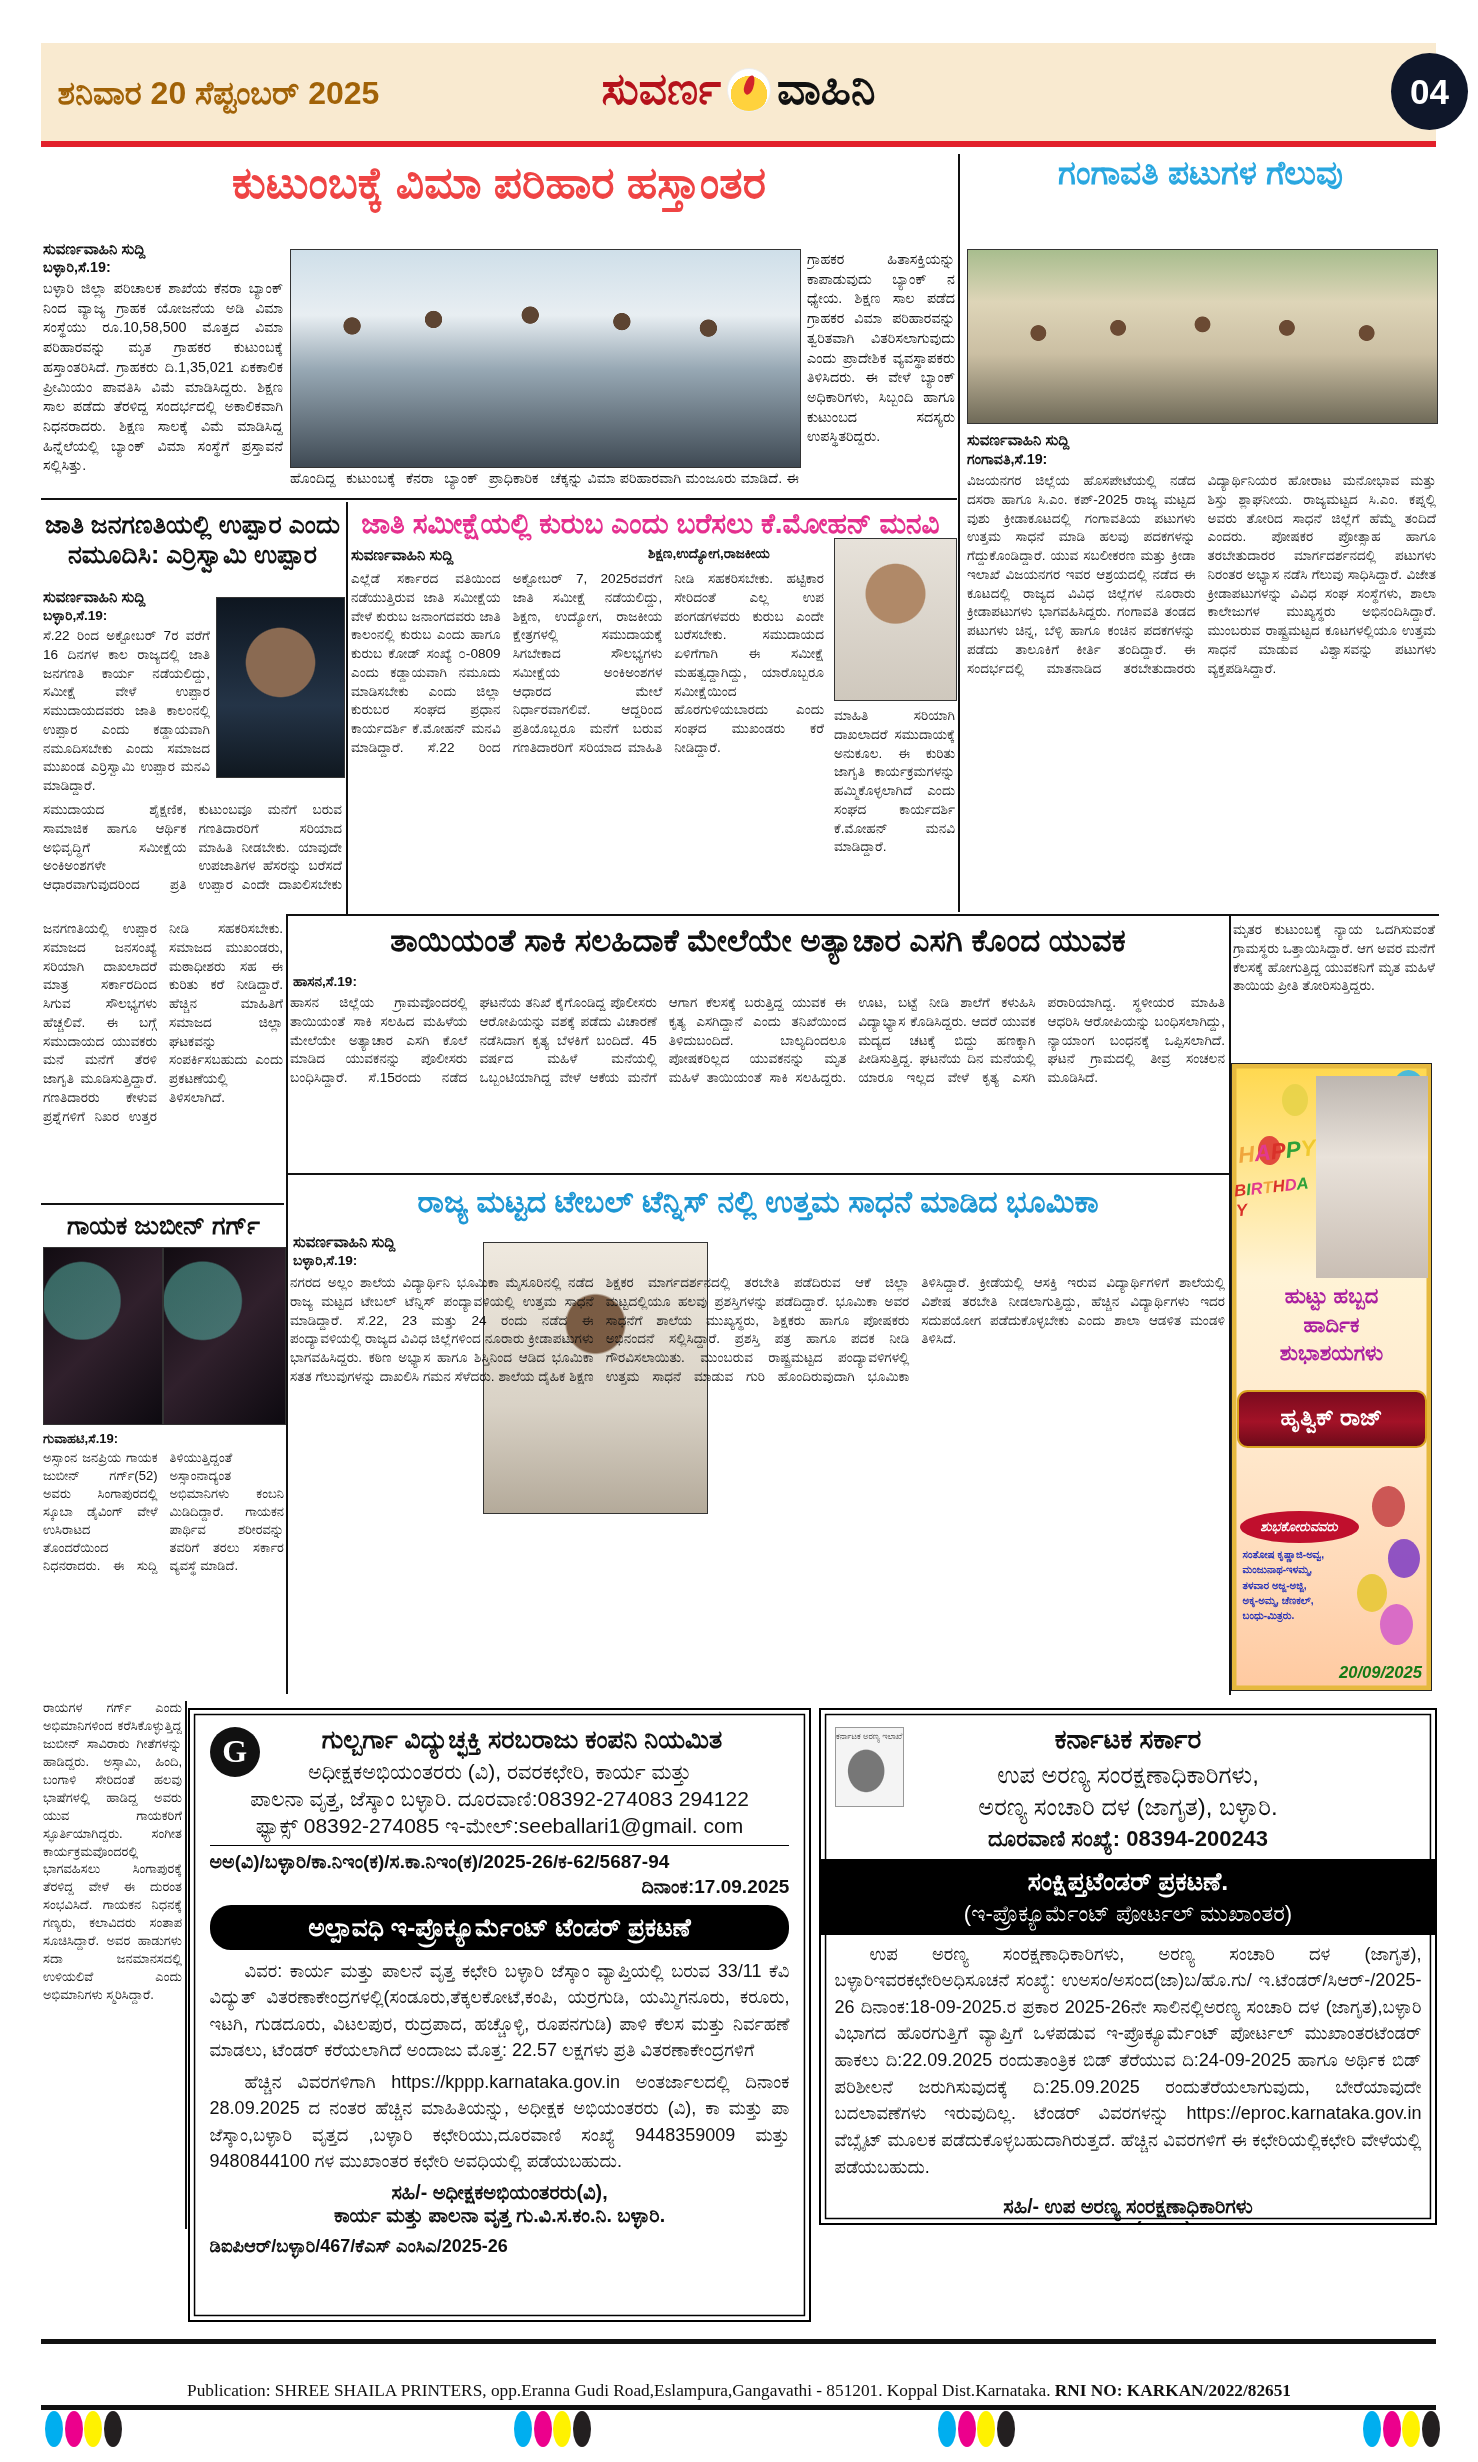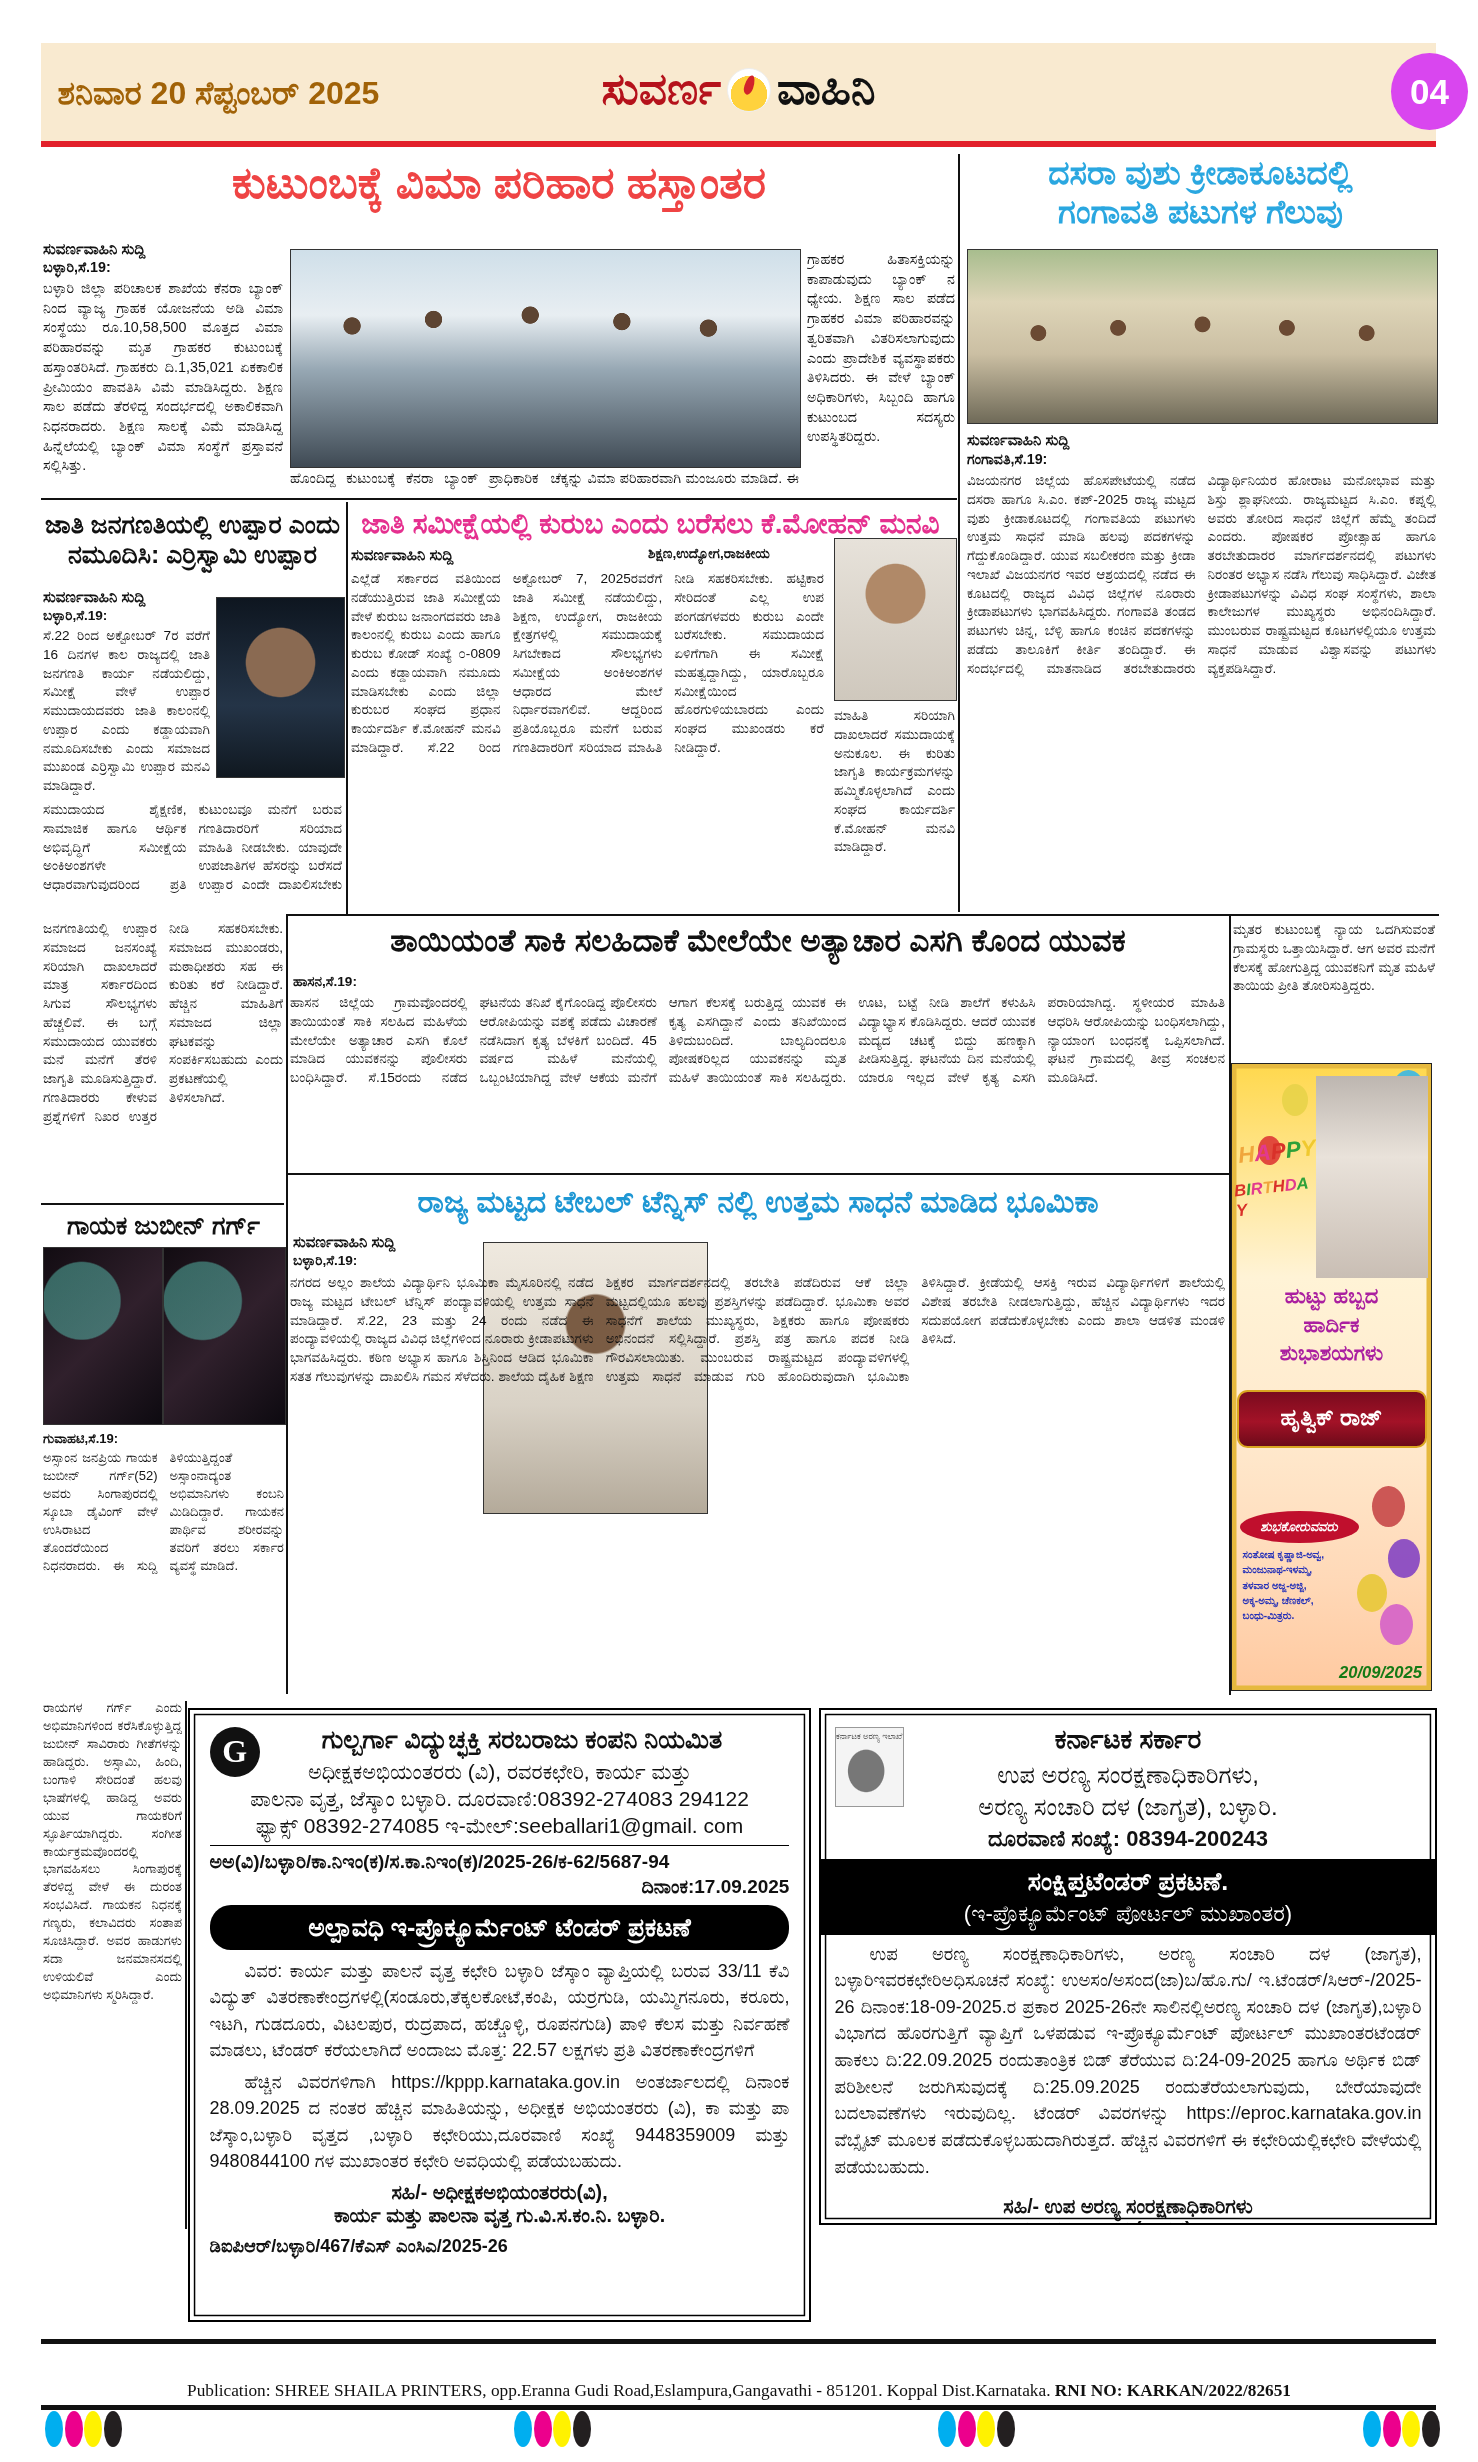--- a/index.html
+++ b/index.html
@@ -16,21 +16,21 @@
   .photo{border:0.8px solid #333;}
   .hl{font-weight:bold;text-align:center;line-height:1.18;}
   
   .masthead{background:#f9ead0;}
   .mast-date{font-size:32px;font-weight:bold;color:#a16207;}
   .mast-logo{display:flex;align-items:center;gap:6px;}
   .mast-t1{font-size:44px;font-weight:bold;color:#b5121b;}
   .mast-t2{font-size:44px;font-weight:bold;color:#111;}
   .flame{width:42px;height:42px;border-radius:50%;background:radial-gradient(circle at 50% 60%,#ffd23d 0 55%,#fff 56%);position:relative;border:1.5px solid #eee;}
   .flame:after{content:"";position:absolute;left:16.6px;top:6px;width:9px;height:19.6px;background:#d2222a;border-radius:50% 50% 50% 50%/60% 60% 40% 40%;transform:rotate(18deg);}
-  .pagenum{background:#d946ef;border-radius:50%;color:#fff;font-size:35px;font-weight:bold;display:flex;align-items:center;justify-content:center;}
+  .pagenum{background:#0f172a;border-radius:50%;color:#fff;font-size:35px;font-weight:bold;display:flex;align-items:center;justify-content:center;}
   
   .ph-bank{background:
     radial-gradient(circle at 12% 35%,#5d4432 0 8.3px,transparent 9px),
     radial-gradient(circle at 28% 32%,#5d4432 0 8.3px,transparent 9px),
     radial-gradient(circle at 47% 30%,#5d4432 0 8.3px,transparent 9px),
     radial-gradient(circle at 65% 33%,#5d4432 0 8.3px,transparent 9px),
     radial-gradient(circle at 82% 36%,#5d4432 0 8.3px,transparent 9px),
     linear-gradient(180deg,#cfdfe9 0%,#e8eef2 30%,#97a8b4 55%,#3f4a54 100%);}
   .ph-wushu{background:
     radial-gradient(circle at 15% 48%,#6b4a33 0 7.5px,transparent 8.3px),
@@ -94,21 +94,20 @@
 
   <div class="abs hl" style="left:45px;top:157px;width:908px;font-size:44px;color:#ef4444;">ಕುಟುಂಬಕ್ಕೆ ವಿಮಾ ಪರಿಹಾರ ಹಸ್ತಾಂತರ</div>
   <div class="abs byline" style="left:43px;top:240px;width:196px;">ಸುವರ್ಣವಾಹಿನಿ ಸುದ್ದಿ</div>
   <div class="abs dateline" style="left:43px;top:259px;width:196px;font-size:14.3px;">ಬಳ್ಳಾರಿ,ಸೆ.19:</div>
   <div class="abs just" style="left:43px;top:279px;width:240px;height:216px;font-size:14.3px;">ಬಳ್ಳಾರಿ ಜಿಲ್ಲಾ ಪರಿಚಾಲಕ ಶಾಖೆಯ ಕೆನರಾ ಬ್ಯಾಂಕ್ ನಿಂದ ವ್ಯಾಜ್ಯ ಗ್ರಾಹಕ ಯೋಜನೆಯ ಅಡಿ ವಿಮಾ ಸಂಸ್ಥೆಯು ರೂ.10,58,500 ಮೊತ್ತದ ವಿಮಾ ಪರಿಹಾರವನ್ನು ಮೃತ ಗ್ರಾಹಕರ ಕುಟುಂಬಕ್ಕೆ ಹಸ್ತಾಂತರಿಸಿದೆ. ಗ್ರಾಹಕರು ದಿ.1,35,021 ಏಕಕಾಲಿಕ ಪ್ರೀಮಿಯಂ ಪಾವತಿಸಿ ವಿಮೆ ಮಾಡಿಸಿದ್ದರು. ಶಿಕ್ಷಣ ಸಾಲ ಪಡೆದು ತೆರಳಿದ್ದ ಸಂದರ್ಭದಲ್ಲಿ ಅಕಾಲಿಕವಾಗಿ ನಿಧನರಾದರು. ಶಿಕ್ಷಣ ಸಾಲಕ್ಕೆ ವಿಮೆ ಮಾಡಿಸಿದ್ದ ಹಿನ್ನೆಲೆಯಲ್ಲಿ ಬ್ಯಾಂಕ್ ವಿಮಾ ಸಂಸ್ಥೆಗೆ ಪ್ರಸ್ತಾವನೆ ಸಲ್ಲಿಸಿತ್ತು.</div>
   <div class="abs photo ph-bank" style="left:290px;top:249px;width:509px;height:217px;"></div>
   <div class="abs just" style="left:807px;top:250px;width:148px;height:244px;font-size:14.3px;">ಗ್ರಾಹಕರ ಹಿತಾಸಕ್ತಿಯನ್ನು ಕಾಪಾಡುವುದು ಬ್ಯಾಂಕ್ ನ ಧ್ಯೇಯ. ಶಿಕ್ಷಣ ಸಾಲ ಪಡೆದ ಗ್ರಾಹಕರ ವಿಮಾ ಪರಿಹಾರವನ್ನು ತ್ವರಿತವಾಗಿ ವಿತರಿಸಲಾಗುವುದು ಎಂದು ಪ್ರಾದೇಶಿಕ ವ್ಯವಸ್ಥಾಪಕರು ತಿಳಿಸಿದರು. ಈ ವೇಳೆ ಬ್ಯಾಂಕ್ ಅಧಿಕಾರಿಗಳು, ಸಿಬ್ಬಂದಿ ಹಾಗೂ ಕುಟುಂಬದ ಸದಸ್ಯರು ಉಪಸ್ಥಿತರಿದ್ದರು.</div>
   <div class="abs just cols2" style="left:290px;top:469px;width:509px;height:26px;font-size:14.3px;">ಹೊಂದಿದ್ದ ಕುಟುಂಬಕ್ಕೆ ಕೆನರಾ ಬ್ಯಾಂಕ್ ಪ್ರಾಧಿಕಾರಿಕ ಚೆಕ್ಕನ್ನು ವಿಮಾ ಪರಿಹಾರವಾಗಿ ಮಂಜೂರು ಮಾಡಿದೆ. ಈ ಮೊತ್ತದ ಚೆಕ್ ನ್ನು ಪ್ರಾದೇಶಿಕ ವ್ಯವಸ್ಥಾಪಕ ಕಿಶೋರ್ ಕುಮಾರ್ ಅವರ ಸಮ್ಮುಖದಲ್ಲಿ ಕುಟುಂಬದವರಿಗೆ ಹಸ್ತಾಂತರಿಸಿದರು.</div>
 
   <div class="abs hl" style="left:967px;top:154px;width:467px;font-size:33px;color:#2aa7e0;">
-    <div>ದಸರಾ ವುಶು ಕ್ರೀಡಾಕೂಟದಲ್ಲಿ</div>
     <div>ಗಂಗಾವತಿ ಪಟುಗಳ ಗೆಲುವು</div>
   </div>
   <div class="abs photo ph-wushu" style="left:967px;top:249px;width:469px;height:173px;"></div>
   <div class="abs byline" style="left:967px;top:431px;">ಸುವರ್ಣವಾಹಿನಿ ಸುದ್ದಿ</div>
   <div class="abs dateline" style="left:967px;top:451px;font-size:14.3px;">ಗಂಗಾವತಿ,ಸೆ.19:</div>
   <div class="abs just cols2" style="left:967px;top:472px;width:469px;height:437px;font-size:13.6px;">ವಿಜಯನಗರ ಜಿಲ್ಲೆಯ ಹೊಸಪೇಟೆಯಲ್ಲಿ ನಡೆದ ದಸರಾ ಹಾಗೂ ಸಿ.ಎಂ. ಕಪ್-2025 ರಾಜ್ಯ ಮಟ್ಟದ ವುಶು ಕ್ರೀಡಾಕೂಟದಲ್ಲಿ ಗಂಗಾವತಿಯ ಪಟುಗಳು ಉತ್ತಮ ಸಾಧನೆ ಮಾಡಿ ಹಲವು ಪದಕಗಳನ್ನು ಗೆದ್ದುಕೊಂಡಿದ್ದಾರೆ. ಯುವ ಸಬಲೀಕರಣ ಮತ್ತು ಕ್ರೀಡಾ ಇಲಾಖೆ ವಿಜಯನಗರ ಇವರ ಆಶ್ರಯದಲ್ಲಿ ನಡೆದ ಈ ಕೂಟದಲ್ಲಿ ರಾಜ್ಯದ ವಿವಿಧ ಜಿಲ್ಲೆಗಳ ನೂರಾರು ಕ್ರೀಡಾಪಟುಗಳು ಭಾಗವಹಿಸಿದ್ದರು. ಗಂಗಾವತಿ ತಂಡದ ಪಟುಗಳು ಚಿನ್ನ, ಬೆಳ್ಳಿ ಹಾಗೂ ಕಂಚಿನ ಪದಕಗಳನ್ನು ಪಡೆದು ತಾಲೂಕಿಗೆ ಕೀರ್ತಿ ತಂದಿದ್ದಾರೆ. ಈ ಸಂದರ್ಭದಲ್ಲಿ ಮಾತನಾಡಿದ ತರಬೇತುದಾರರು ವಿದ್ಯಾರ್ಥಿನಿಯರ ಹೋರಾಟ ಮನೋಭಾವ ಮತ್ತು ಶಿಸ್ತು ಶ್ಲಾಘನೀಯ. ರಾಜ್ಯಮಟ್ಟದ ಸಿ.ಎಂ. ಕಪ್ನಲ್ಲಿ ಅವರು ತೋರಿದ ಸಾಧನೆ ಜಿಲ್ಲೆಗೆ ಹೆಮ್ಮೆ ತಂದಿದೆ ಎಂದರು. ಪೋಷಕರ ಪ್ರೋತ್ಸಾಹ ಹಾಗೂ ತರಬೇತುದಾರರ ಮಾರ್ಗದರ್ಶನದಲ್ಲಿ ಪಟುಗಳು ನಿರಂತರ ಅಭ್ಯಾಸ ನಡೆಸಿ ಗೆಲುವು ಸಾಧಿಸಿದ್ದಾರೆ. ವಿಜೇತ ಕ್ರೀಡಾಪಟುಗಳನ್ನು ವಿವಿಧ ಸಂಘ ಸಂಸ್ಥೆಗಳು, ಶಾಲಾ ಕಾಲೇಜುಗಳ ಮುಖ್ಯಸ್ಥರು ಅಭಿನಂದಿಸಿದ್ದಾರೆ. ಮುಂಬರುವ ರಾಷ್ಟ್ರಮಟ್ಟದ ಕೂಟಗಳಲ್ಲಿಯೂ ಉತ್ತಮ ಸಾಧನೆ ಮಾಡುವ ವಿಶ್ವಾಸವನ್ನು ಪಟುಗಳು ವ್ಯಕ್ತಪಡಿಸಿದ್ದಾರೆ.</div>
 
   <div class="abs hl" style="left:43px;top:510px;width:299px;font-size:25px;color:#111;">ಜಾತಿ ಜನಗಣತಿಯಲ್ಲಿ ಉಪ್ಪಾರ ಎಂದು ನಮೂದಿಸಿ: ಎರ್ರಿಸ್ವಾಮಿ ಉಪ್ಪಾರ</div>
   <div class="abs byline" style="left:43px;top:588px;">ಸುವರ್ಣವಾಹಿನಿ ಸುದ್ದಿ</div>
   <div class="abs dateline" style="left:43px;top:608px;font-size:13.6px;">ಬಳ್ಳಾರಿ,ಸೆ.19:</div>

